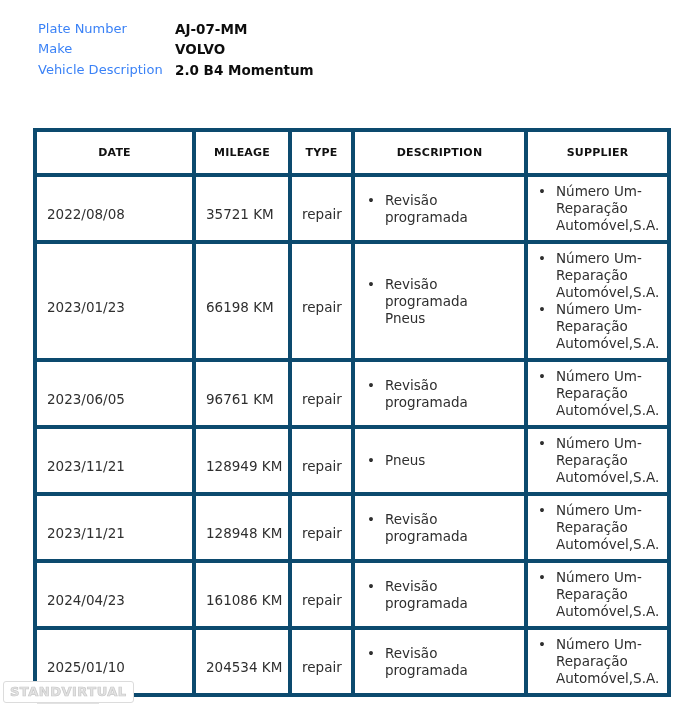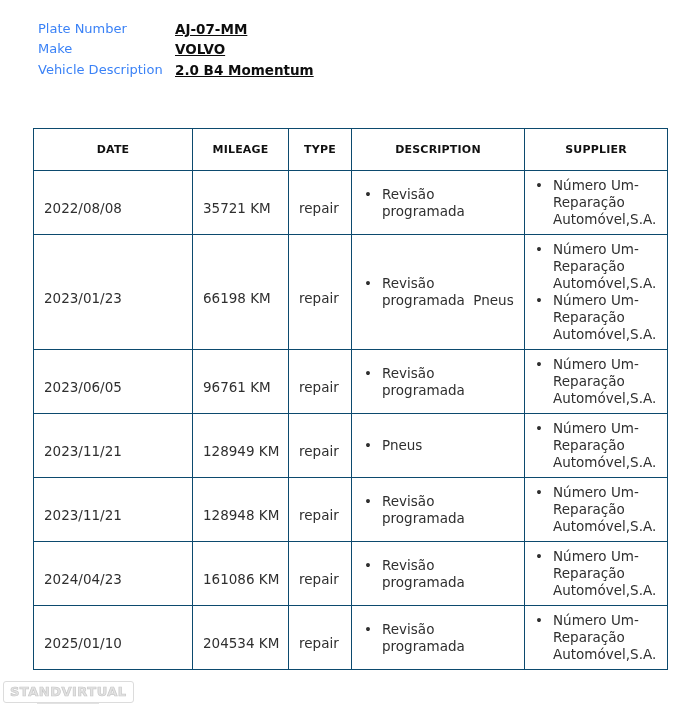--- a/index.html
+++ b/index.html
@@ -24,32 +24,31 @@
   .vlabel {
     width: 137px;
     color: #3b82f6;
     flex: none;
   }
   .vvalue {
     font-weight: bold;
     font-size: 13.5px;
     color: #0d0d0d;
     white-space: nowrap;
-    text-decoration: underline;
   }
   
   table.history {
     position: absolute;
     top: 128px; left: 33px;
     width: 634px;
     border-collapse: collapse;
     table-layout: fixed;
   }
   .history th, .history td {
-    border: 1px solid #0c4a6e;
+    border: 4px solid #0c4a6e;
   }
   .history th {
     height: 41px;
     font-size: 11px;
     font-weight: bold;
     color: #111111;
     text-align: center;
     letter-spacing: 0.2px;
     padding: 0;
   }

